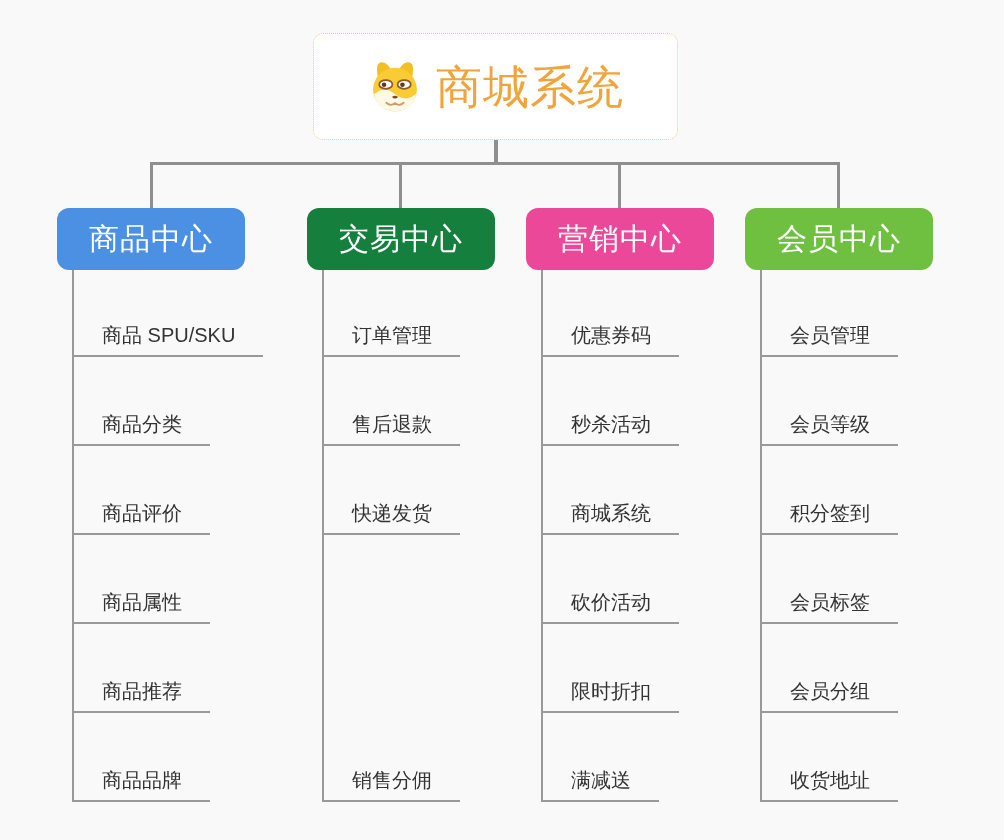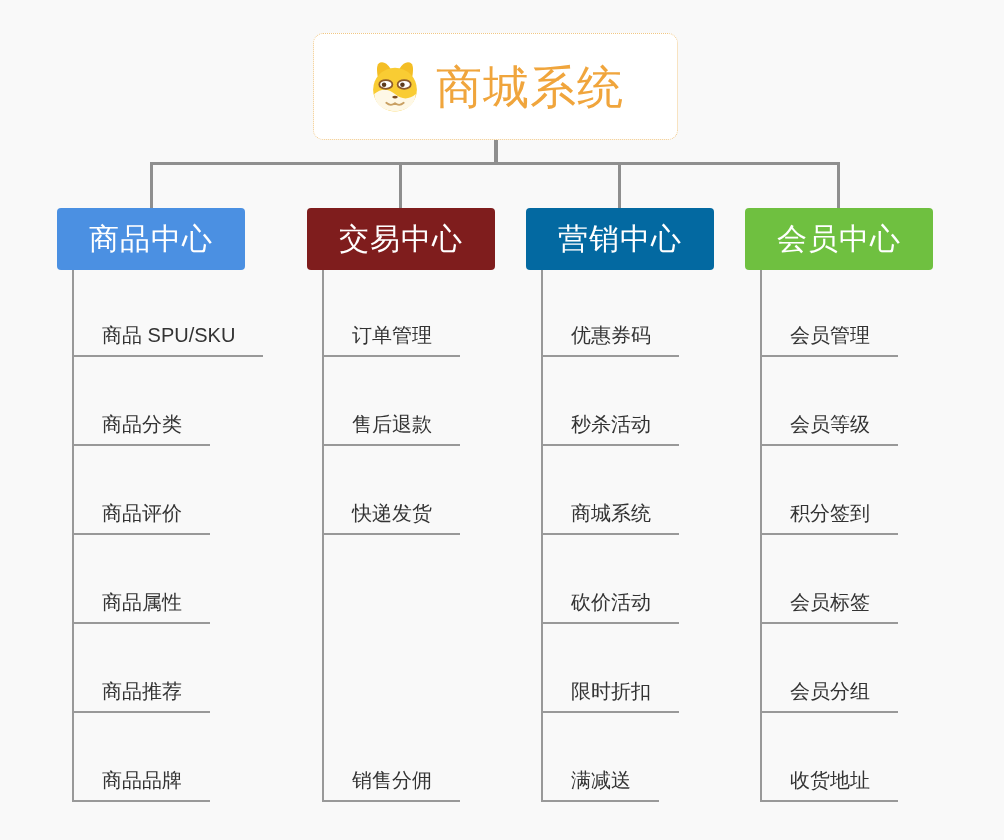--- a/index.html
+++ b/index.html
@@ -25,21 +25,21 @@
   .root-drop {left:494px;top:140px;width:4px;height:24px;}
   .bus       {left:150px;top:162px;width:690px;height:3px;}
   .drop      {top:164px;width:3px;height:45px;}
   .drop.d0{left:150px}.drop.d1{left:399px}.drop.d2{left:618px}.drop.d3{left:837px}
 
   
   .branch{position:absolute;top:208px;width:188px;height:600px;}
   .branch.b0{left:57px}.branch.b1{left:307px}.branch.b2{left:526px}.branch.b3{left:745px}
   .branch-header{
     position:absolute;left:0;top:0;width:188px;height:62px;
-    border-radius:4px;display:flex;align-items:center;justify-content:center;
+    border-radius:12px;display:flex;align-items:center;justify-content:center;
     color:#ffffff;font-size:30px;letter-spacing:1px;
   }
   .trunk{position:absolute;left:15px;top:62px;width:2px;height:530px;background:#999999;}
 
   .leaf{
     position:absolute;left:15px;
     font-size:20px;line-height:26px;color:#333333;white-space:nowrap;
     padding:0 28px 7px 30px;border-bottom:2px solid #999999;
   }
   .leaf.i0{top:114px}.leaf.i1{top:203px}.leaf.i2{top:292px}
@@ -78,30 +78,30 @@
     <div class="trunk"></div>
     <div class="leaf i0">商品 SPU/SKU</div>
     <div class="leaf i1">商品分类</div>
     <div class="leaf i2">商品评价</div>
     <div class="leaf i3">商品属性</div>
     <div class="leaf i4">商品推荐</div>
     <div class="leaf i5">商品品牌</div>
   </div>
 
   <div class="branch b1">
-    <div class="branch-header" style="background: #7f1d1d;">交易中心</div>
+    <div class="branch-header" style="background: #15803d;">交易中心</div>
     <div class="trunk"></div>
     <div class="leaf i0">订单管理</div>
     <div class="leaf i1">售后退款</div>
     <div class="leaf i2">快递发货</div>
     <div class="leaf i5">销售分佣</div>
   </div>
 
   <div class="branch b2">
-    <div class="branch-header" style="background: #0369a1;">营销中心</div>
+    <div class="branch-header" style="background: #ec4899;">营销中心</div>
     <div class="trunk"></div>
     <div class="leaf i0">优惠券码</div>
     <div class="leaf i1">秒杀活动</div>
     <div class="leaf i2">商城系统</div>
     <div class="leaf i3">砍价活动</div>
     <div class="leaf i4">限时折扣</div>
     <div class="leaf i5">满减送</div>
   </div>
 
   <div class="branch b3">

